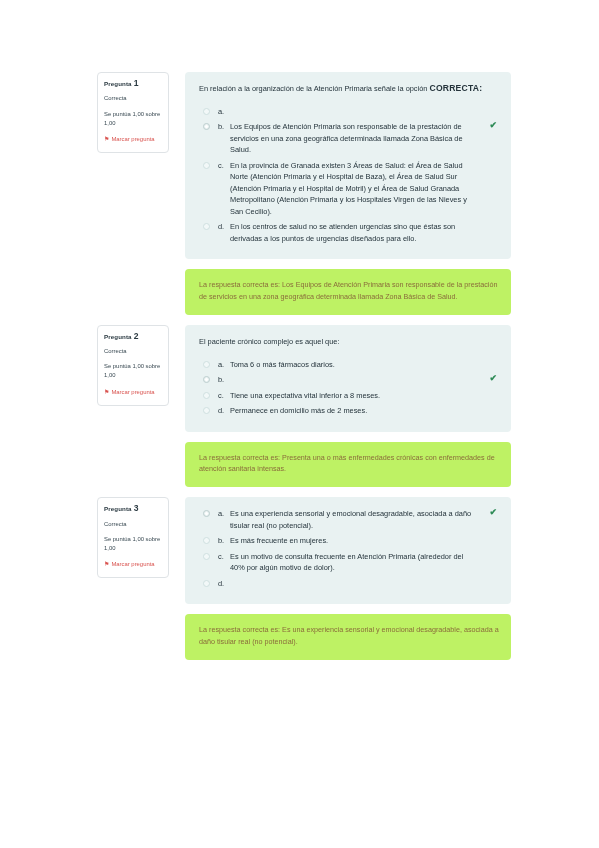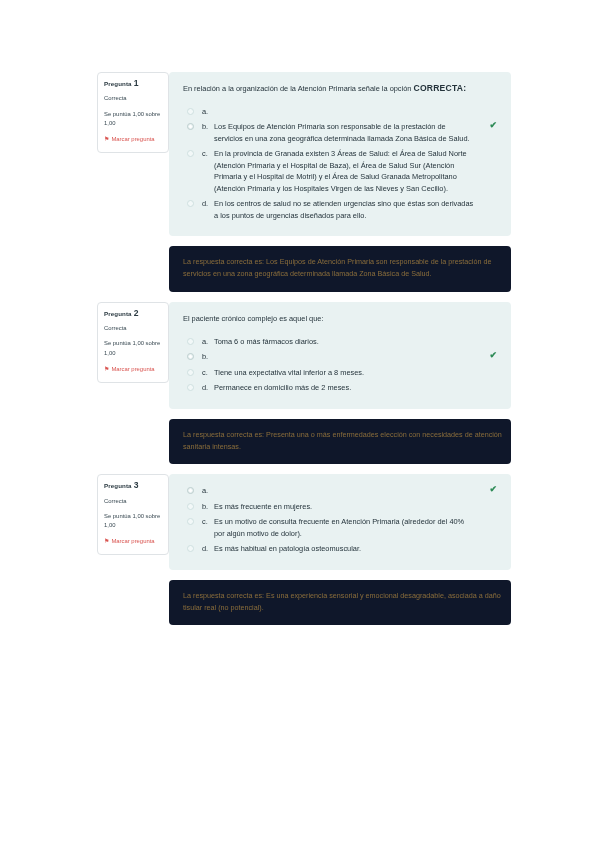--- a/index.html
+++ b/index.html
@@ -80,20 +80,21 @@
   }
   .flag-icon {
     color: #d9534f;
     font-size: 6px;
     margin-right: 2px;
   }
 
   
   .qmain {
     flex: 1 1 auto;
+    margin-left: 16px;
   }
   .qcontent {
     background: #e9f2f2;
     border-radius: 4px;
     padding: 10px 14px 12px 14px;
   }
   .qtext {
     font-size: 7.4px;
     line-height: 1.5;
     color: #24333b;
@@ -149,21 +150,21 @@
     top: 1px;
     color: #2e8b57;
     font-size: 9px;
     line-height: 1;
     font-weight: bold;
   }
 
   
   .feedback {
     margin-top: 10px;
-    background: #0f172a;
+    background: #bef264;
     border-radius: 4px;
     padding: 10px 6px 12px 14px;
     font-size: 7.2px;
     line-height: 1.65;
     color: #8a6d3b;
   }
 </style>
 </head>
 <body>
 
@@ -256,21 +257,21 @@
 
       </li>
       <li class="answer">
         <span class="radio"></span>
         <span class="alabel">d.</span>
         <span class="atext">Permanece en domicilio más de 2 meses.</span>
 
       </li>
           </ul>
         </div>
-        <div class="feedback">La respuesta correcta es: Presenta una o más enfermedades elección con necesidades de atención sanitaria intensas.</div>
+        <div class="feedback">La respuesta correcta es: Presenta una o más enfermedades crónicas con enfermedades de atención sanitaria intensas.</div>
       </div>
     </div>
       </div>
       <div class="qblock">
     <div class="qrow">
       <div class="qinfo">
         <div class="qinfo-title">
           <span>Pregunta</span><span class="qnum">3</span>
         </div>
         <div class="qinfo-state">Correcta</div>
@@ -280,38 +281,38 @@
         </div>
       </div>
 
       <div class="qmain">
         <div class="qcontent">
           <ul class="answers">
 
       <li class="answer">
         <span class="radio checked"></span>
         <span class="alabel">a.</span>
+        <span class="atext">Es una experiencia sensorial y emocional desagradable, asociada a daño tisular real (no potencial).</span>
         <span class="tick">✔</span>
       </li>
       <li class="answer">
         <span class="radio"></span>
         <span class="alabel">b.</span>
         <span class="atext">Es más frecuente en mujeres.</span>
 
       </li>
       <li class="answer">
         <span class="radio"></span>
         <span class="alabel">c.</span>
         <span class="atext">Es un motivo de consulta frecuente en Atención Primaria (alrededor del 40% por algún motivo de dolor).</span>
 
       </li>
       <li class="answer">
         <span class="radio"></span>
         <span class="alabel">d.</span>
-        <span class="atext">Es más habitual en patología osteomuscular.</span>
 
       </li>
           </ul>
         </div>
         <div class="feedback">La respuesta correcta es: Es una experiencia sensorial y emocional desagradable, asociada a daño tisular real (no potencial).</div>
       </div>
     </div>
       </div>
     </div>
 </div>

